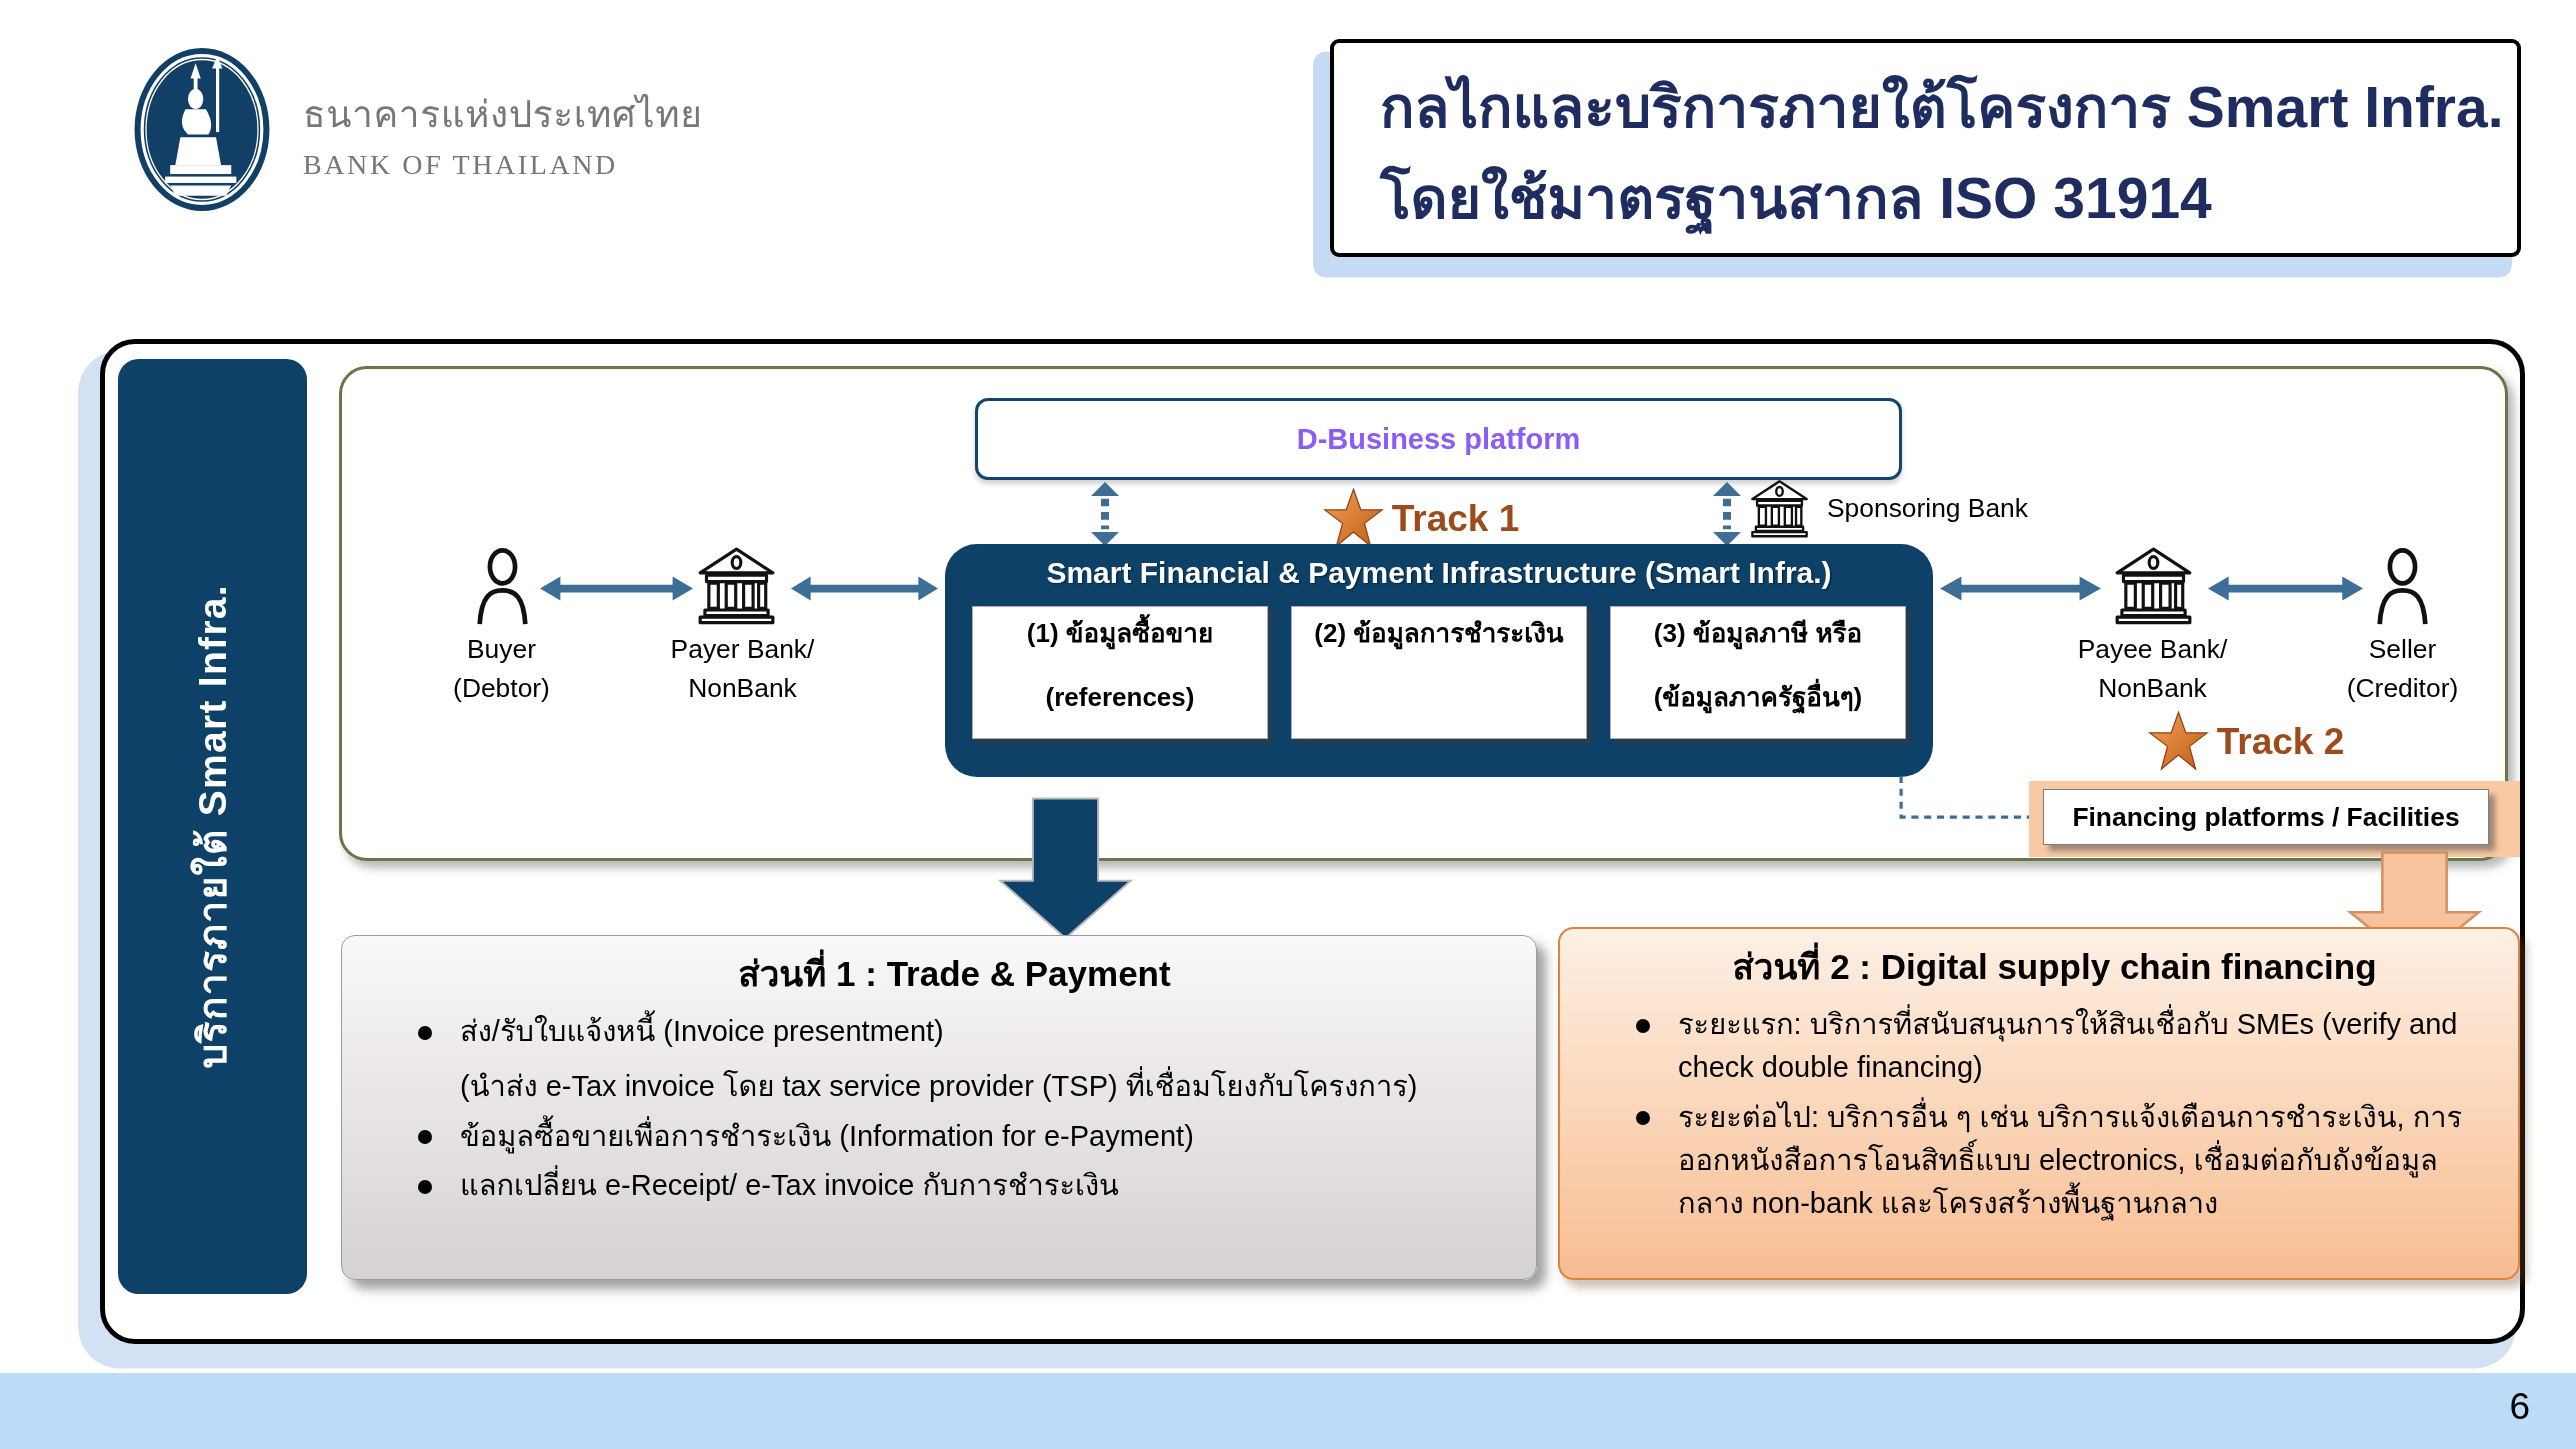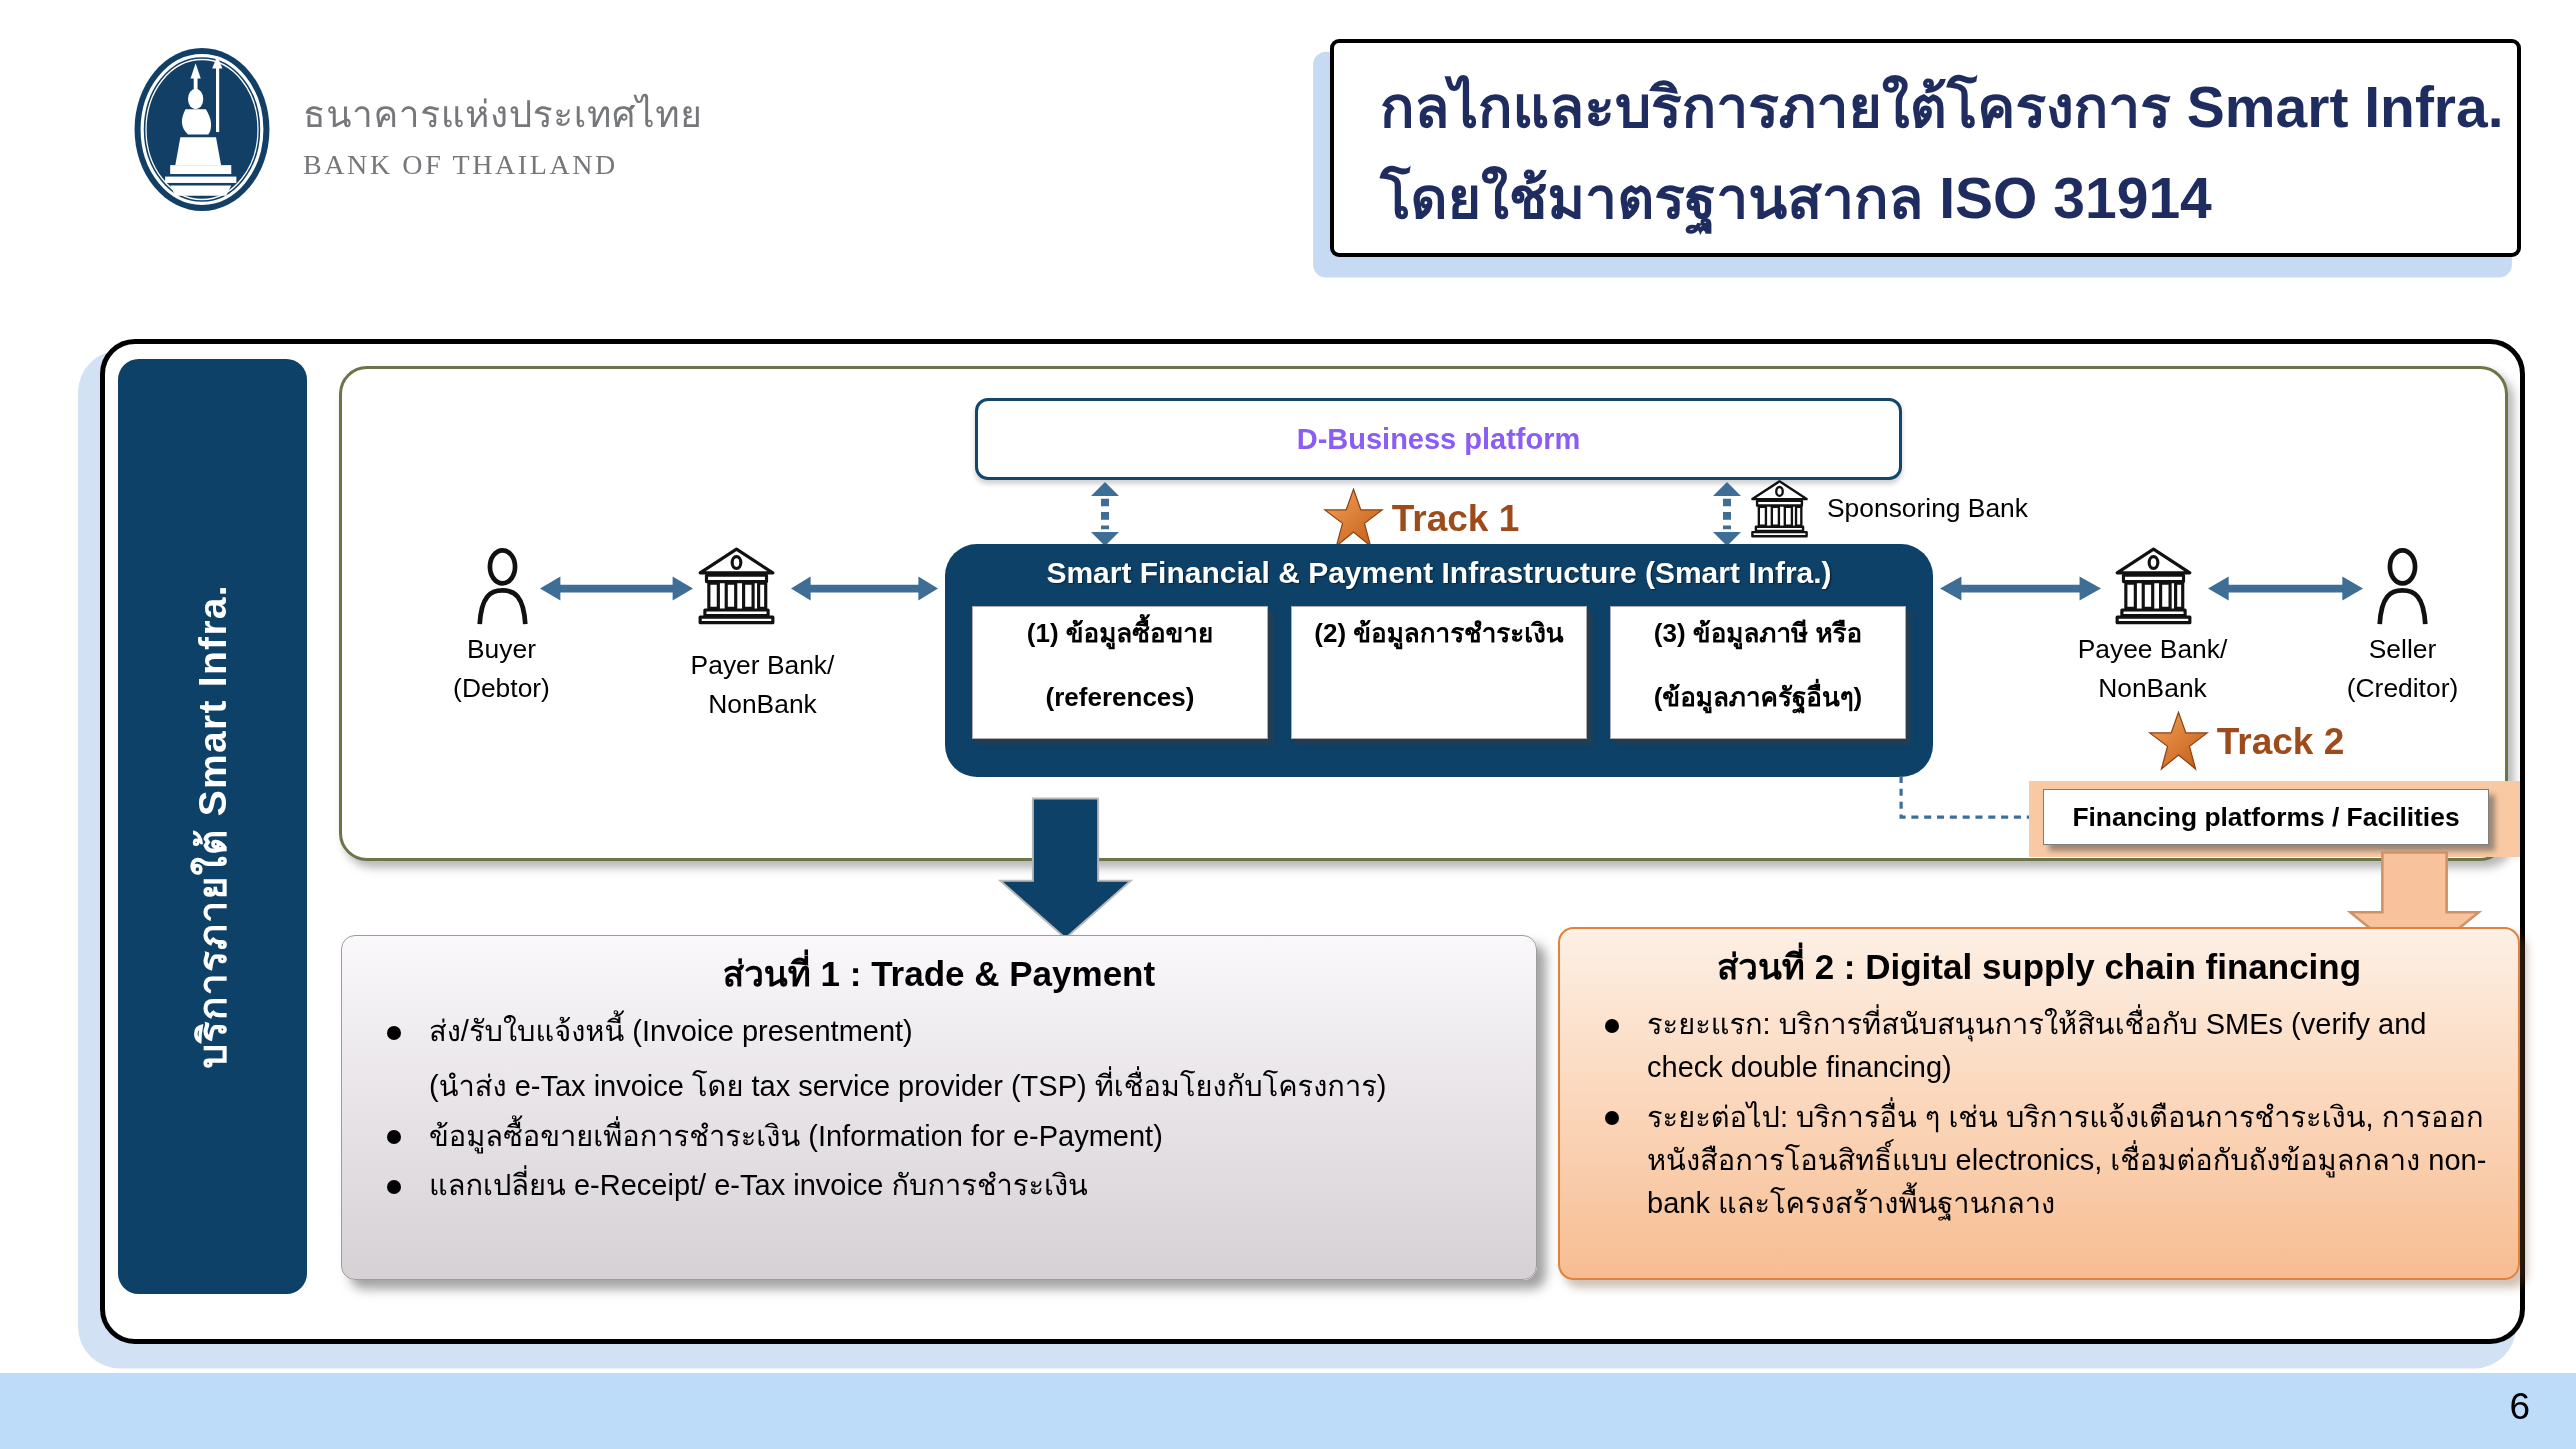--- a/index.html
+++ b/index.html
@@ -82,21 +82,21 @@
     position:absolute;left:14px;top:8.4px;width:444px;height:54px;background:#fff;
     border:1.9px solid #7d7d7d;box-shadow:6.4px 6.4px 5.2px rgba(70,70,70,0.5);
     display:flex;align-items:center;justify-content:center;
   }
   .fin-inner span{font-size:26.4px;font-weight:bold;white-space:nowrap;}
   .dash-connector{position:absolute;left:1892px;top:776px;}
   
   .navy-arrow{position:absolute;left:997px;top:797px;}
   .peach-arrow{position:absolute;left:2347px;top:851px;}
   
-  .sec-box{position:absolute;box-sizing:border-box;}
+  .sec-box{position:absolute;box-sizing:border-box;padding-left:31px;}
   .sec1{
     left:341px;top:935px;width:1196px;height:345px;border:1.9px solid #9c9c9c;border-radius:14px;
     background:linear-gradient(180deg,#faf8fa 0%,#e9e5e9 45%,#d5d1d5 100%);
     box-shadow:9px 9px 10.3px rgba(70,70,70,0.5);
   }
   .sec2{
     left:1558px;top:927px;width:962px;height:353px;border:2.6px solid #e0813c;border-radius:15.5px;
     background:linear-gradient(180deg,#fdf0e5 0%,#fbd9bf 45%,#f7bd92 100%);
     box-shadow:6.4px 7.7px 9px rgba(120,80,50,0.35);
   }
@@ -236,21 +236,21 @@
       <ellipse cx="50" cy="21" rx="5.5" ry="7.5" fill="none"></ellipse>
       <rect x="12" y="37" width="76" height="8"></rect>
       <rect x="15" y="47" width="12" height="32"></rect>
       <rect x="37" y="47" width="12" height="32"></rect>
       <rect x="59" y="47" width="12" height="32"></rect>
       <rect x="78" y="47" width="9" height="32"></rect>
       <rect x="10" y="81" width="80" height="7"></rect>
       <rect x="4" y="90" width="92" height="7"></rect>
     </g>
   </svg>
-  <div class="entity-label" style="left:666px;top:630px;width:193px;margin-top:16px;">
+  <div class="entity-label" style="left:646px;top:630px;width:193px;">
     <div>Payer Bank/</div>
     <div>NonBank</div>
   </div>
 
   <svg class="harrow" style="left:791px;top:573px;width:147px;" viewBox="0 0 240 36" preserveAspectRatio="none">
     <line x1="28" y1="18" x2="212" y2="18" stroke="#3e6d95" stroke-width="9"></line>
     <polygon points="0,18 32,4 32,32" fill="#3e6d95"></polygon>
     <polygon points="240,18 208,4 208,32" fill="#3e6d95"></polygon>
   </svg>
 

